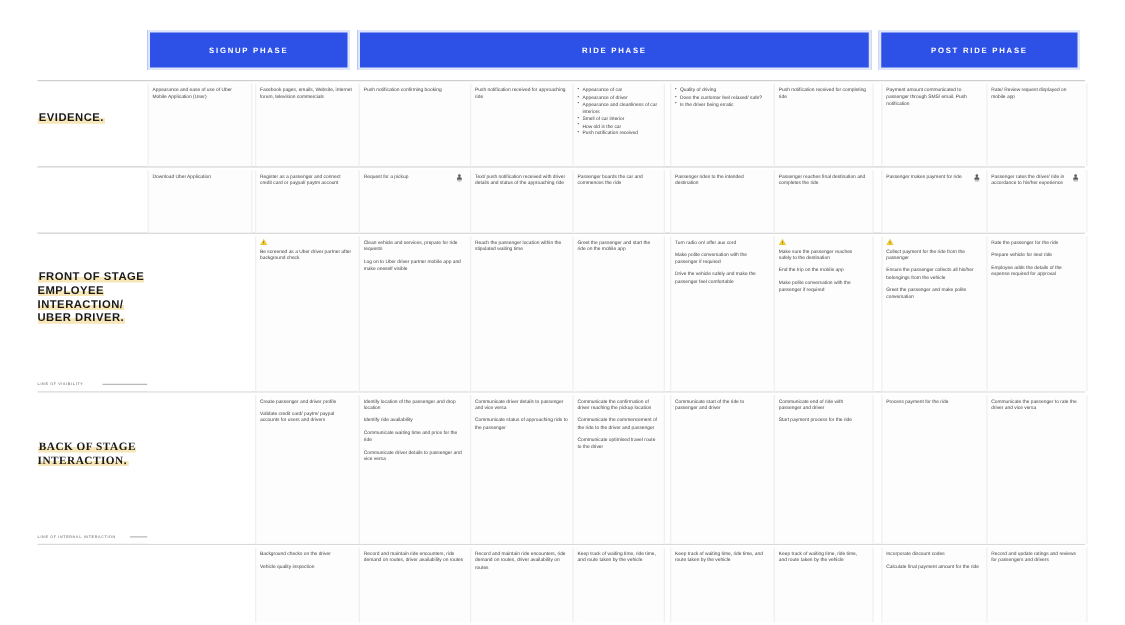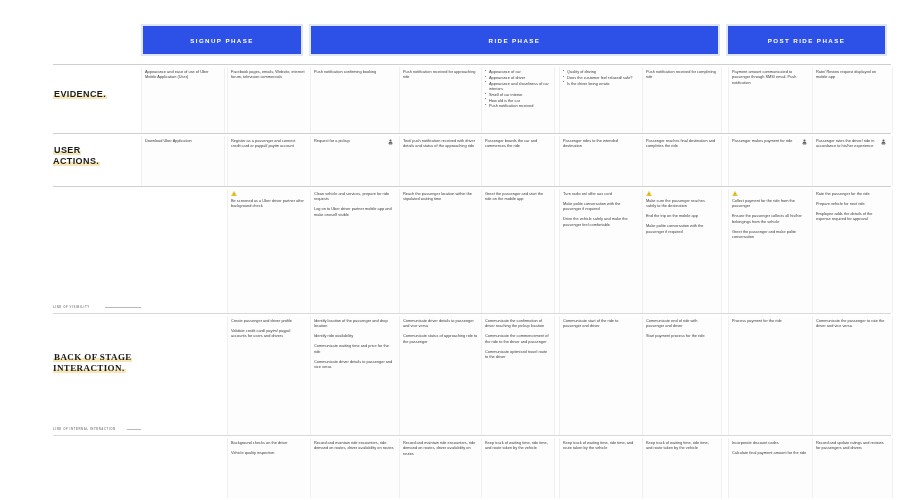--- a/index.html
+++ b/index.html
@@ -3,21 +3,21 @@
 <meta charset="utf-8">
 <style>
   html,body{margin:0;padding:0;}
   body{
     width:900px;height:500px;
     background:#ffffff;
     font-family:"Liberation Sans", sans-serif;
     color:#2b2b2b;
     overflow:hidden;
   }
-  .board{position:relative;width:869px;height:500px;margin-left:23px;}
+  .board{position:relative;width:869px;height:500px;}
 
   
   .phase-bar{
     position:absolute;top:24px;height:32px;
     background:#2d50e6;
     border:2px solid #dfe6fb;
     box-sizing:border-box;
     display:flex;align-items:center;justify-content:center;
   }
   .phase-bar span{
@@ -116,25 +116,27 @@
   <div class="divlabel" style="top:305px;">LINE OF VISIBILITY</div>
   <div class="divline" style="left:82px;top:307px;width:36px;"></div>
 
   <div class="divlabel" style="top:427px;">LINE OF INTERNAL INTERACTION</div>
   <div class="divline" style="left:104px;top:429px;width:14px;"></div>
 
   <div class="rowlabel" style="top:89px;">
     <span class="hl">EVIDENCE.</span>
   </div>
 
-  <div class="rowlabel" style="top:145px;">
-    <span class="hl" style="white-space:pre-line;">USER
-ACTIONS.</span>
-  </div>
-
+
+  <div class="rowlabel" style="top:216px;">
+    <span class="hl" style="white-space:pre-line;">FRONT OF STAGE
+EMPLOYEE
+INTERACTION/
+UBER DRIVER.</span>
+  </div>
 
   <div class="rowlabel" style="top:352px;font-family:Liberation Serif, serif;">
     <span class="hl" style="white-space:pre-line;">BACK OF STAGE
 INTERACTION.</span>
   </div>
 
 
   <div id="grid">
       <div class="cellbg" style="left: 118px; top: 67px; width: 82px; height: 66px;"></div>
       <div class="cell" style="left: 118px; top: 67px; width: 82px; height: 66px;">

